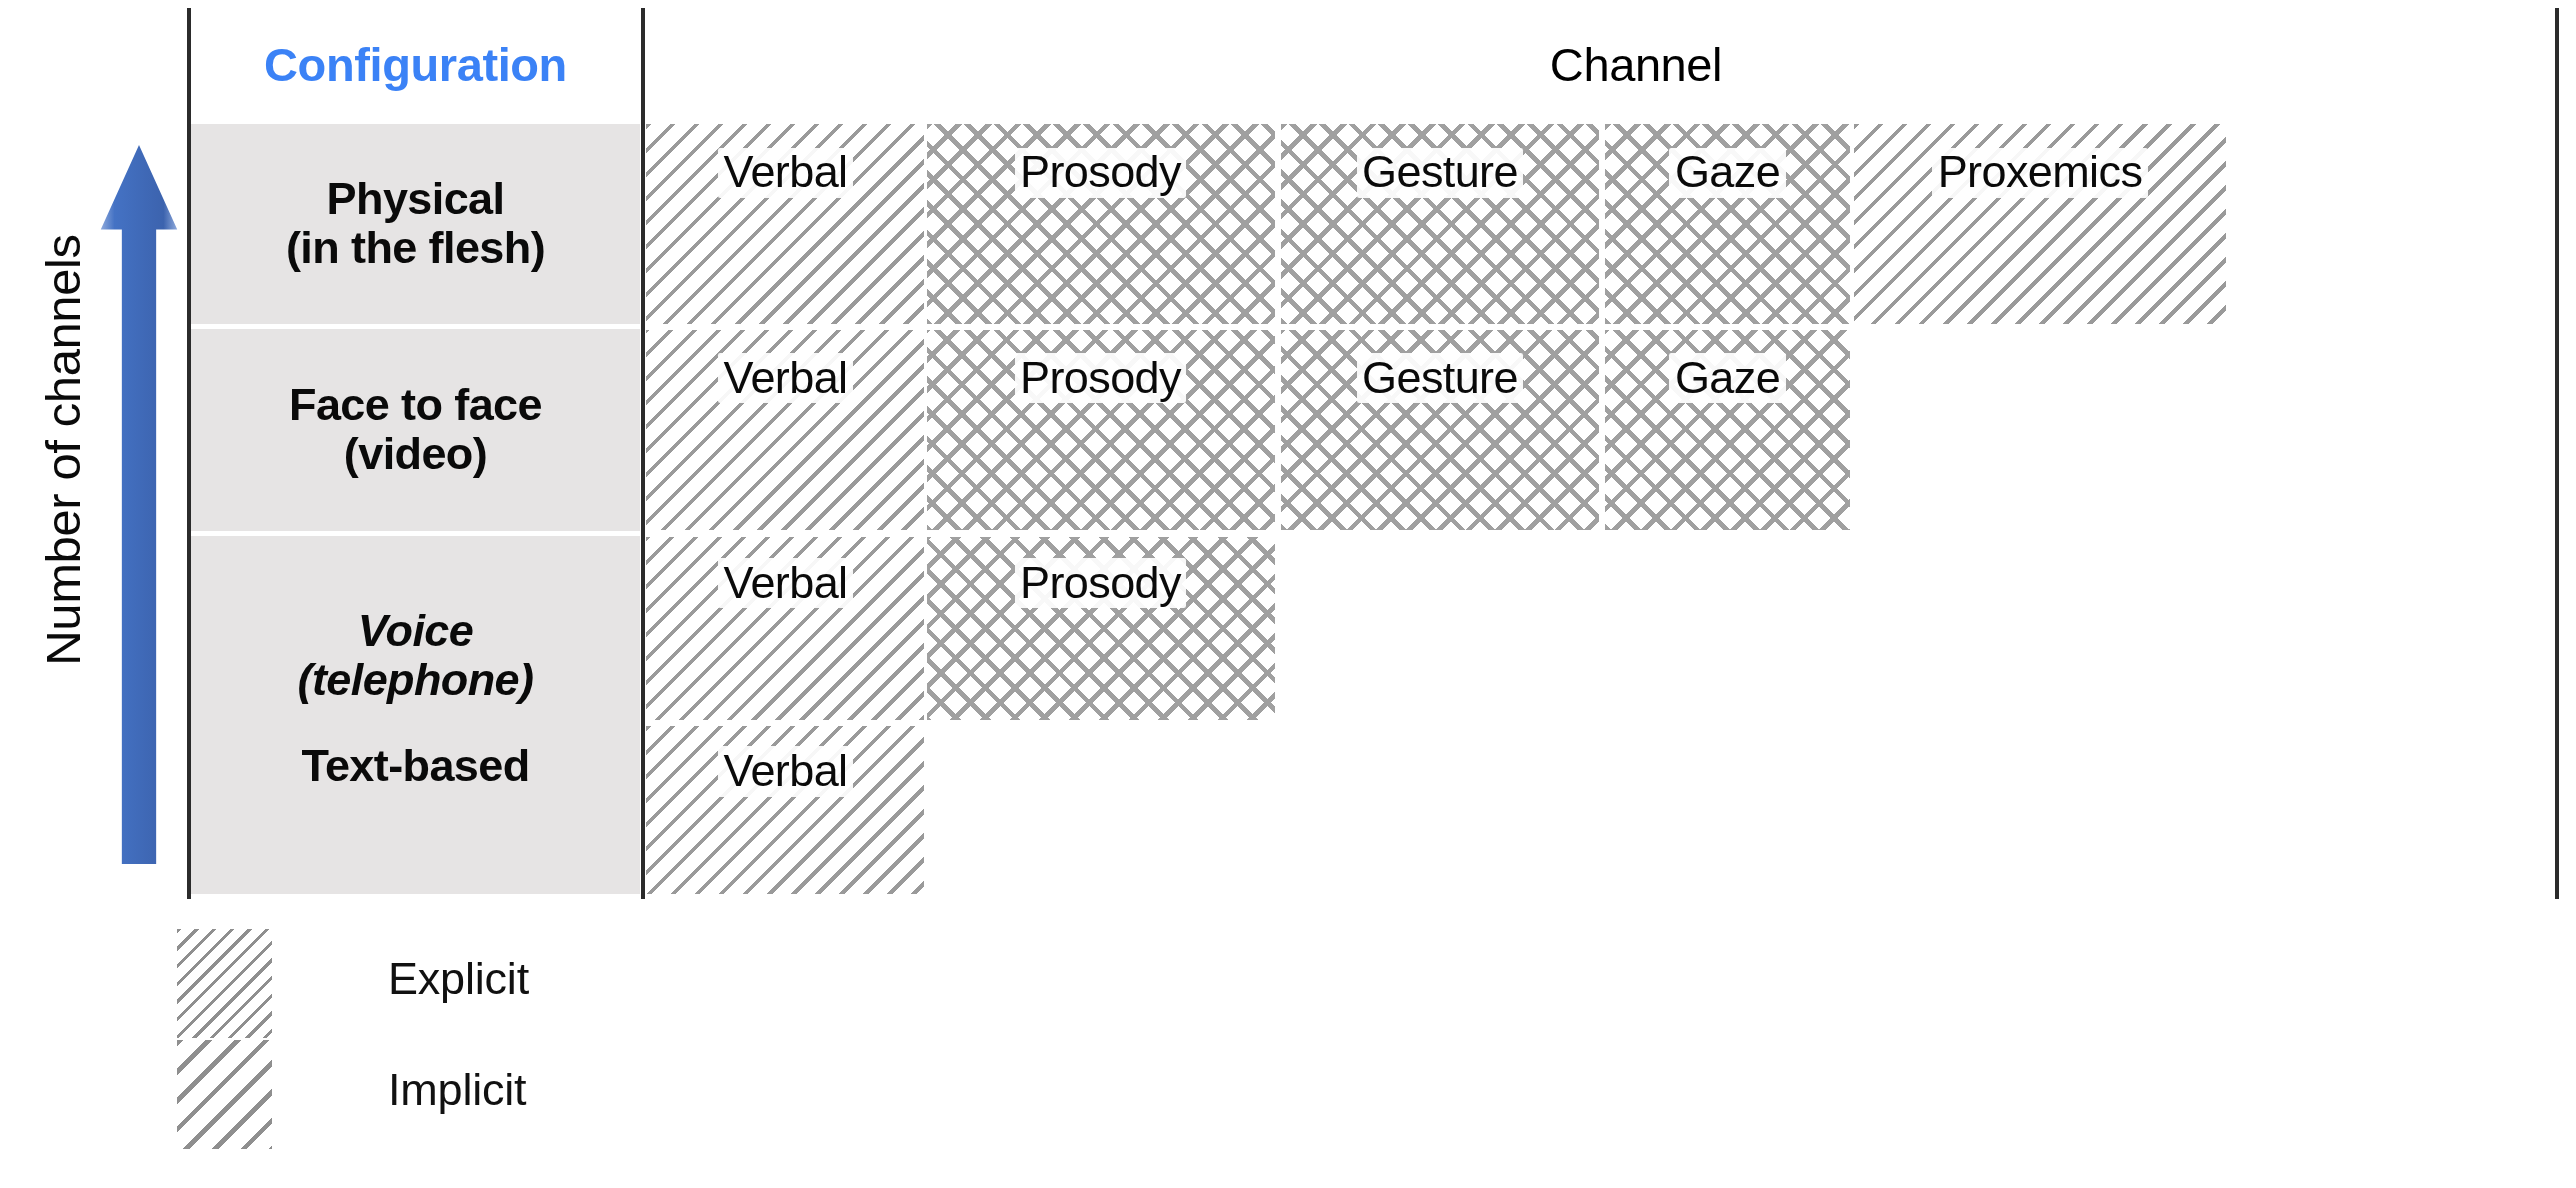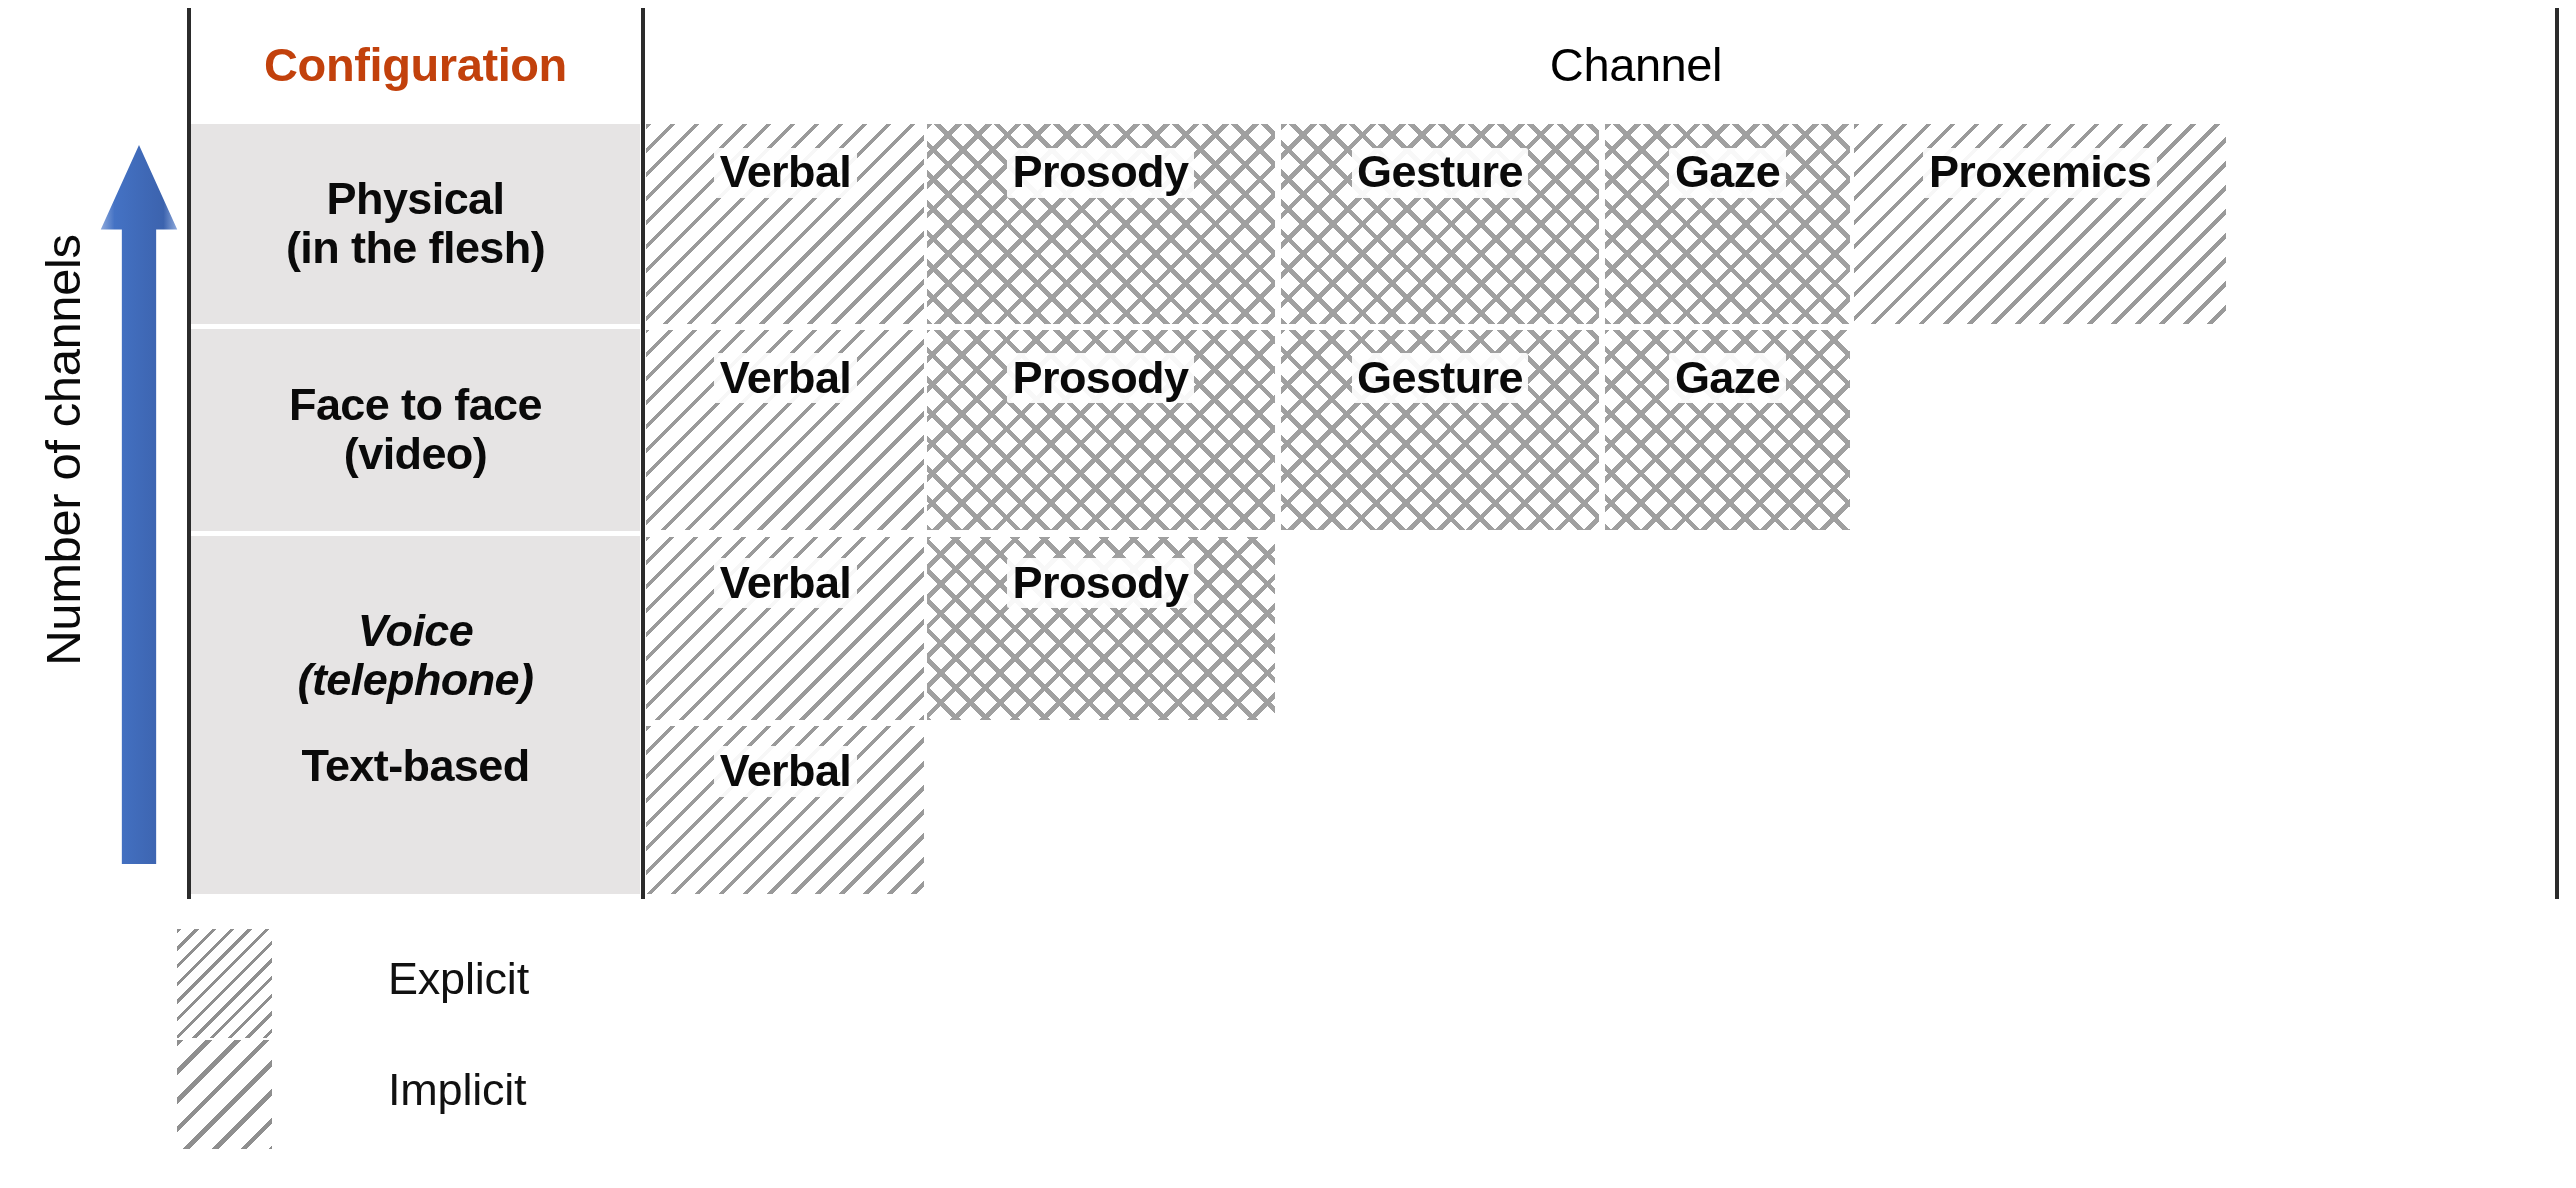--- a/index.html
+++ b/index.html
@@ -68,21 +68,21 @@
   #vline-left   { left: 187px;  top: 7.8px; height: 891px; }
   #vline-mid    { left: 641px;  top: 7.8px; height: 891px; }
   #vline-right  { left: 2555px; top: 7.8px; height: 891px; }
 
   
   #hdr-config {
     position: absolute;
     left: 191px; top: 17px;
     width: 449px; height: 95px;
     display: flex; align-items: center; justify-content: center;
-    font-size: 47px; font-weight: bold; color: #c2410c;
+    font-size: 47px; font-weight: bold; color: #3b82f6;
     letter-spacing: -0.4px;
   }
   #hdr-channel {
     position: absolute;
     left: 646px; top: 17px;
     width: 1908px; height: 95px;
     display: flex; align-items: center; justify-content: center;
     font-size: 47px; color: #000;
     letter-spacing: -0.4px;
     margin-left: 36px;
@@ -106,21 +106,21 @@
     box-sizing: border-box;
     padding: 0 4.7px;
   }
 
   
   #channel-grid { position: absolute; left: 0; top: 0; width: 2576px; height: 938px; }
   .chan-cell {
     position: absolute;
     display: flex; align-items: flex-start; justify-content: center;
     box-sizing: border-box;
-    font-size: 45px; font-weight: bold; color: #0a0a0a;
+    font-size: 45px; font-weight: normal; color: #0a0a0a;
     letter-spacing: -0.6px;
     white-space: nowrap;
   }
   .chan-cell > span {
     background: rgba(255,255,255,0.92);
     padding: 0.8px 5.5px 2.3px 5.5px;
     border-radius: 2.3px;
     line-height: 1.05;
   }
   .cell-div {

